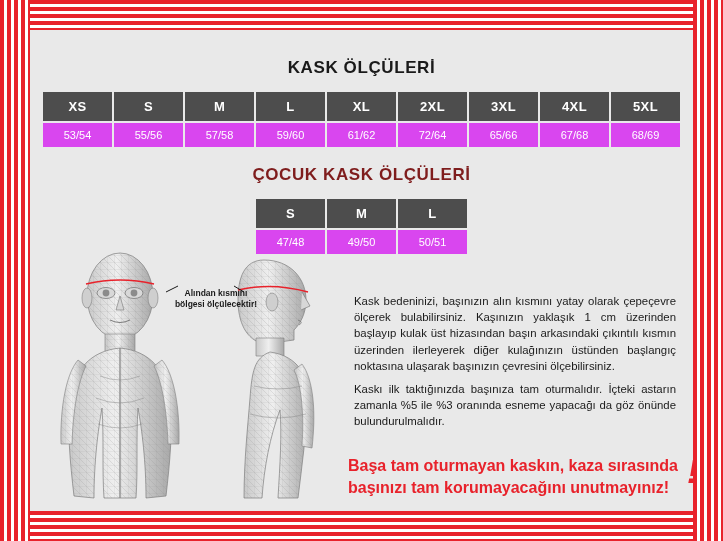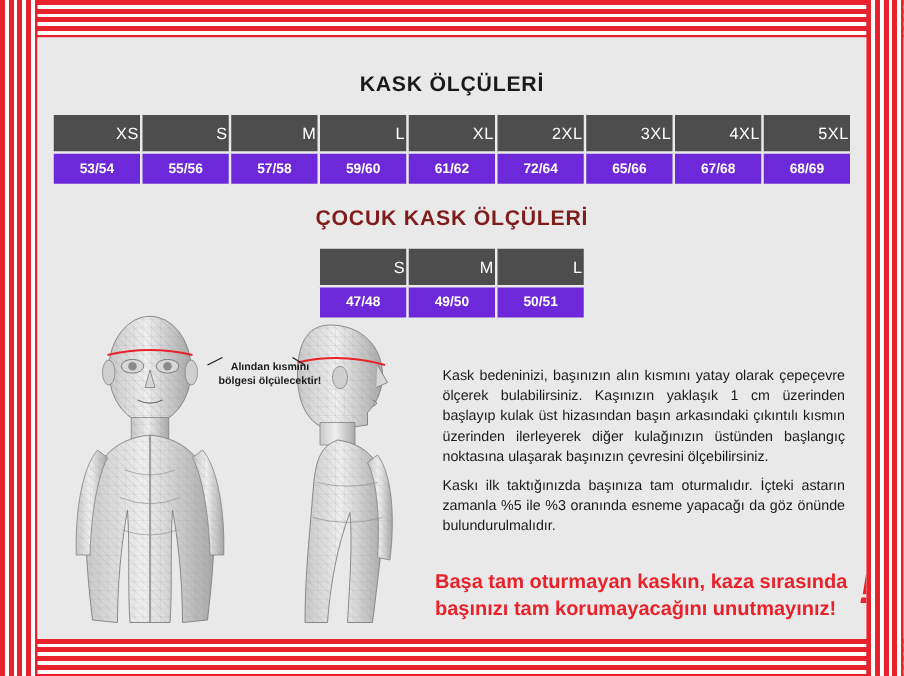--- a/index.html
+++ b/index.html
@@ -93,29 +93,28 @@
     table-layout: fixed;
   }
   table.size-table td {
     border: 2px solid #e9e9e9;
     text-align: center;
     color: #ffffff;
   }
   table.size-table tr.head td {
     background: #4d4d4d;
     font-size: 13px;
-    font-weight: normal;
+    font-weight: bold;
     height: 27px;
     letter-spacing: 0.4px;
-    text-align: right;
   }
   table.size-table tr.vals td {
-    background: #6d28d9;
+    background: #d946ef;
     font-size: 11px;
-    font-weight: bold;
+    font-weight: normal;
     height: 22px;
   }
   .tbl-adult td { width: 67px; }
   .tbl-child td { width: 67px; }
 
   
   .figures {
     position: absolute;
     left: 28px;
     top: 218px;

